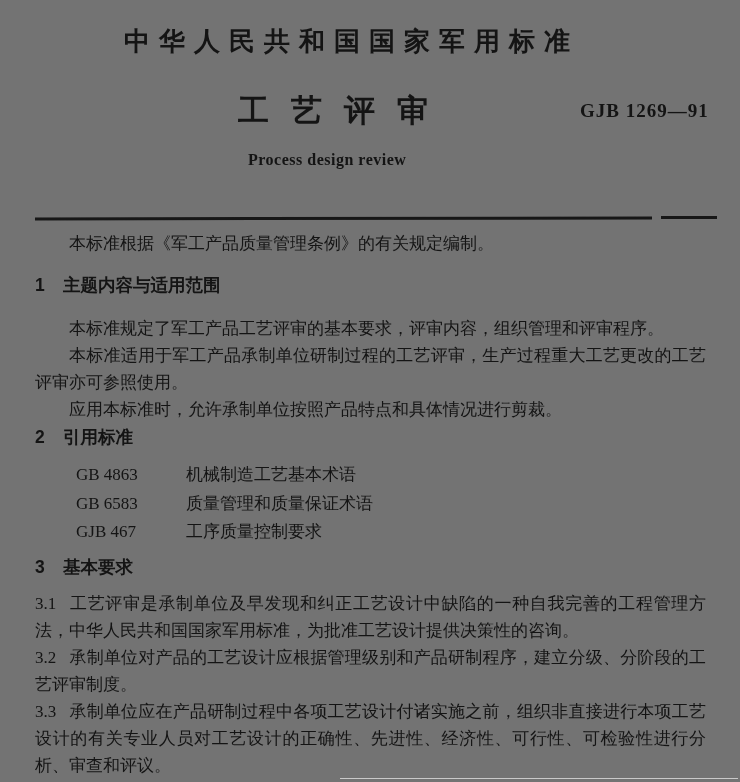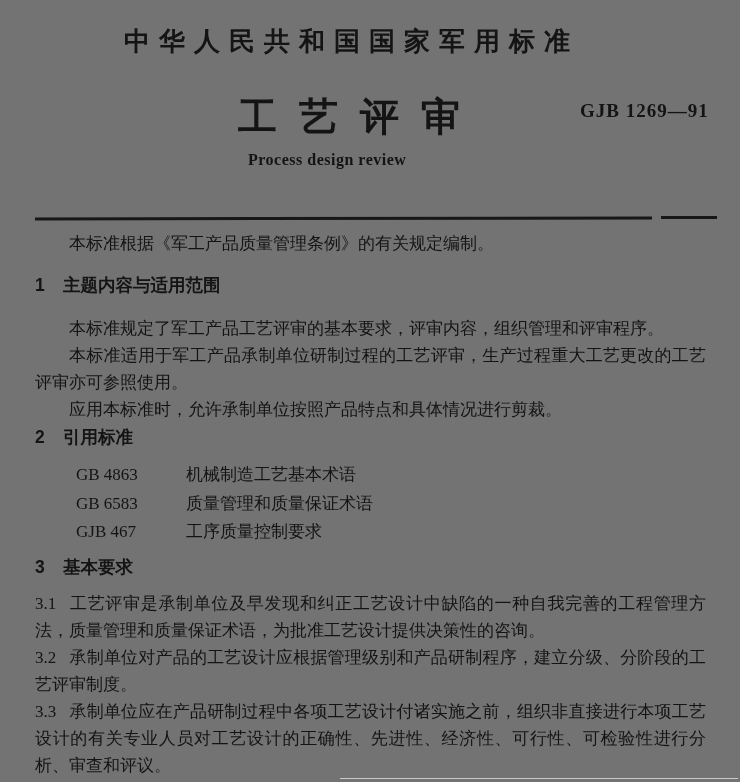--- a/index.html
+++ b/index.html
@@ -24,21 +24,21 @@
     left: 124px;
     font-size: 26px;
     font-weight: bold;
     letter-spacing: 9px;
     white-space: nowrap;
   }
   .doc-title {
     position: absolute;
     top: 90px;
     left: 238px;
-    font-size: 39px;
+    font-size: 31px;
     font-weight: bold;
     letter-spacing: 22px;
     white-space: nowrap;
   }
   .std-number {
     position: absolute;
     top: 100px;
     left: 580px;
     font-family: "Liberation Serif", serif;
     font-size: 19px;
@@ -164,21 +164,21 @@
       <div class="ref-row">
         <span class="ref-code">GJB 467</span><span class="ref-title">工序质量控制要求</span>
       </div>
     </div>
 
     <h2 class="sec-heading h3">
       <span class="num">3</span><span>基本要求</span>
     </h2>
 
     <p class="clause">
-      <span class="clause-num">3.1</span><span class="clause-text">工艺评审是承制单位及早发现和纠正工艺设计中缺陷的一种自我完善的工程管理方法，质量管理和质量保证术语，为批准工艺设计提供决策性的咨询。</span>
+      <span class="clause-num">3.1</span><span class="clause-text">工艺评审是承制单位及早发现和纠正工艺设计中缺陷的一种自我完善的工程管理方法，中华人民共和国国家军用标准，为批准工艺设计提供决策性的咨询。</span>
     </p>
     <p class="clause">
       <span class="clause-num">3.2</span><span class="clause-text">承制单位对产品的工艺设计应根据管理级别和产品研制程序，建立分级、分阶段的工艺评审制度。</span>
     </p>
     <p class="clause">
       <span class="clause-num">3.3</span><span class="clause-text">承制单位应在产品研制过程中各项工艺设计付诸实施之前，组织非直接进行本项工艺设计的有关专业人员对工艺设计的正确性、先进性、经济性、可行性、可检验性进行分析、审查和评议。</span>
     </p>
 
   </div>
 

